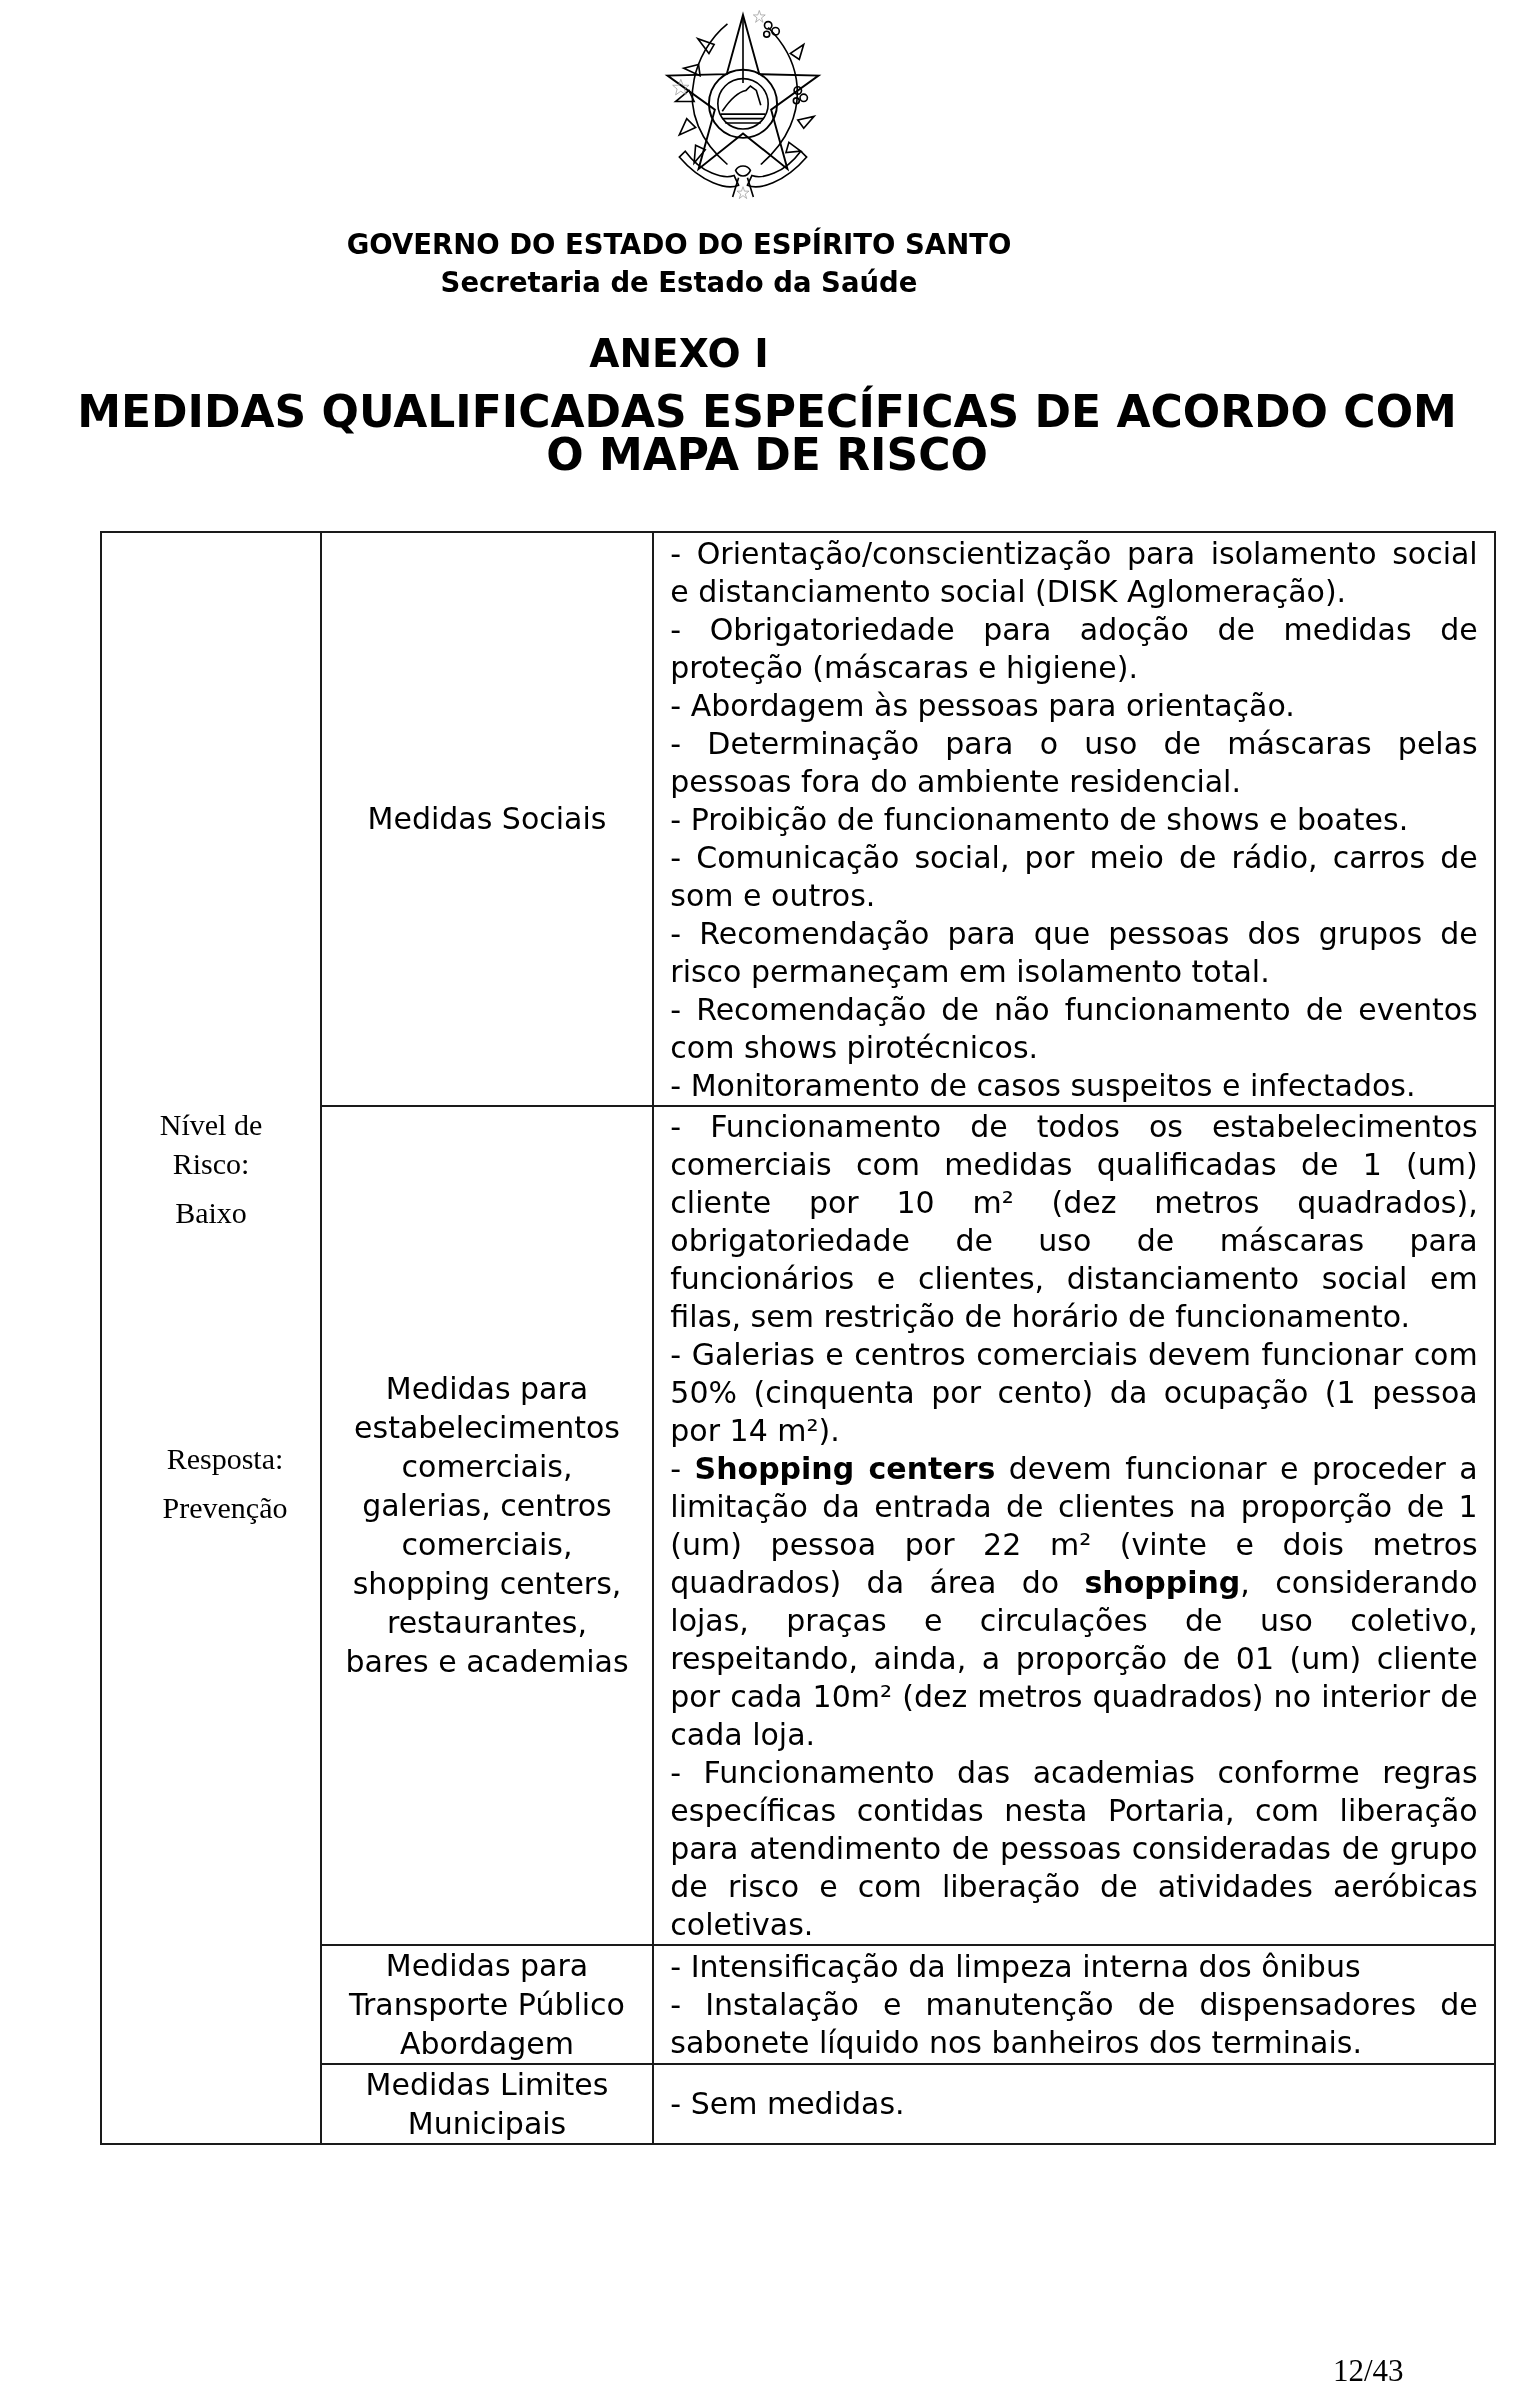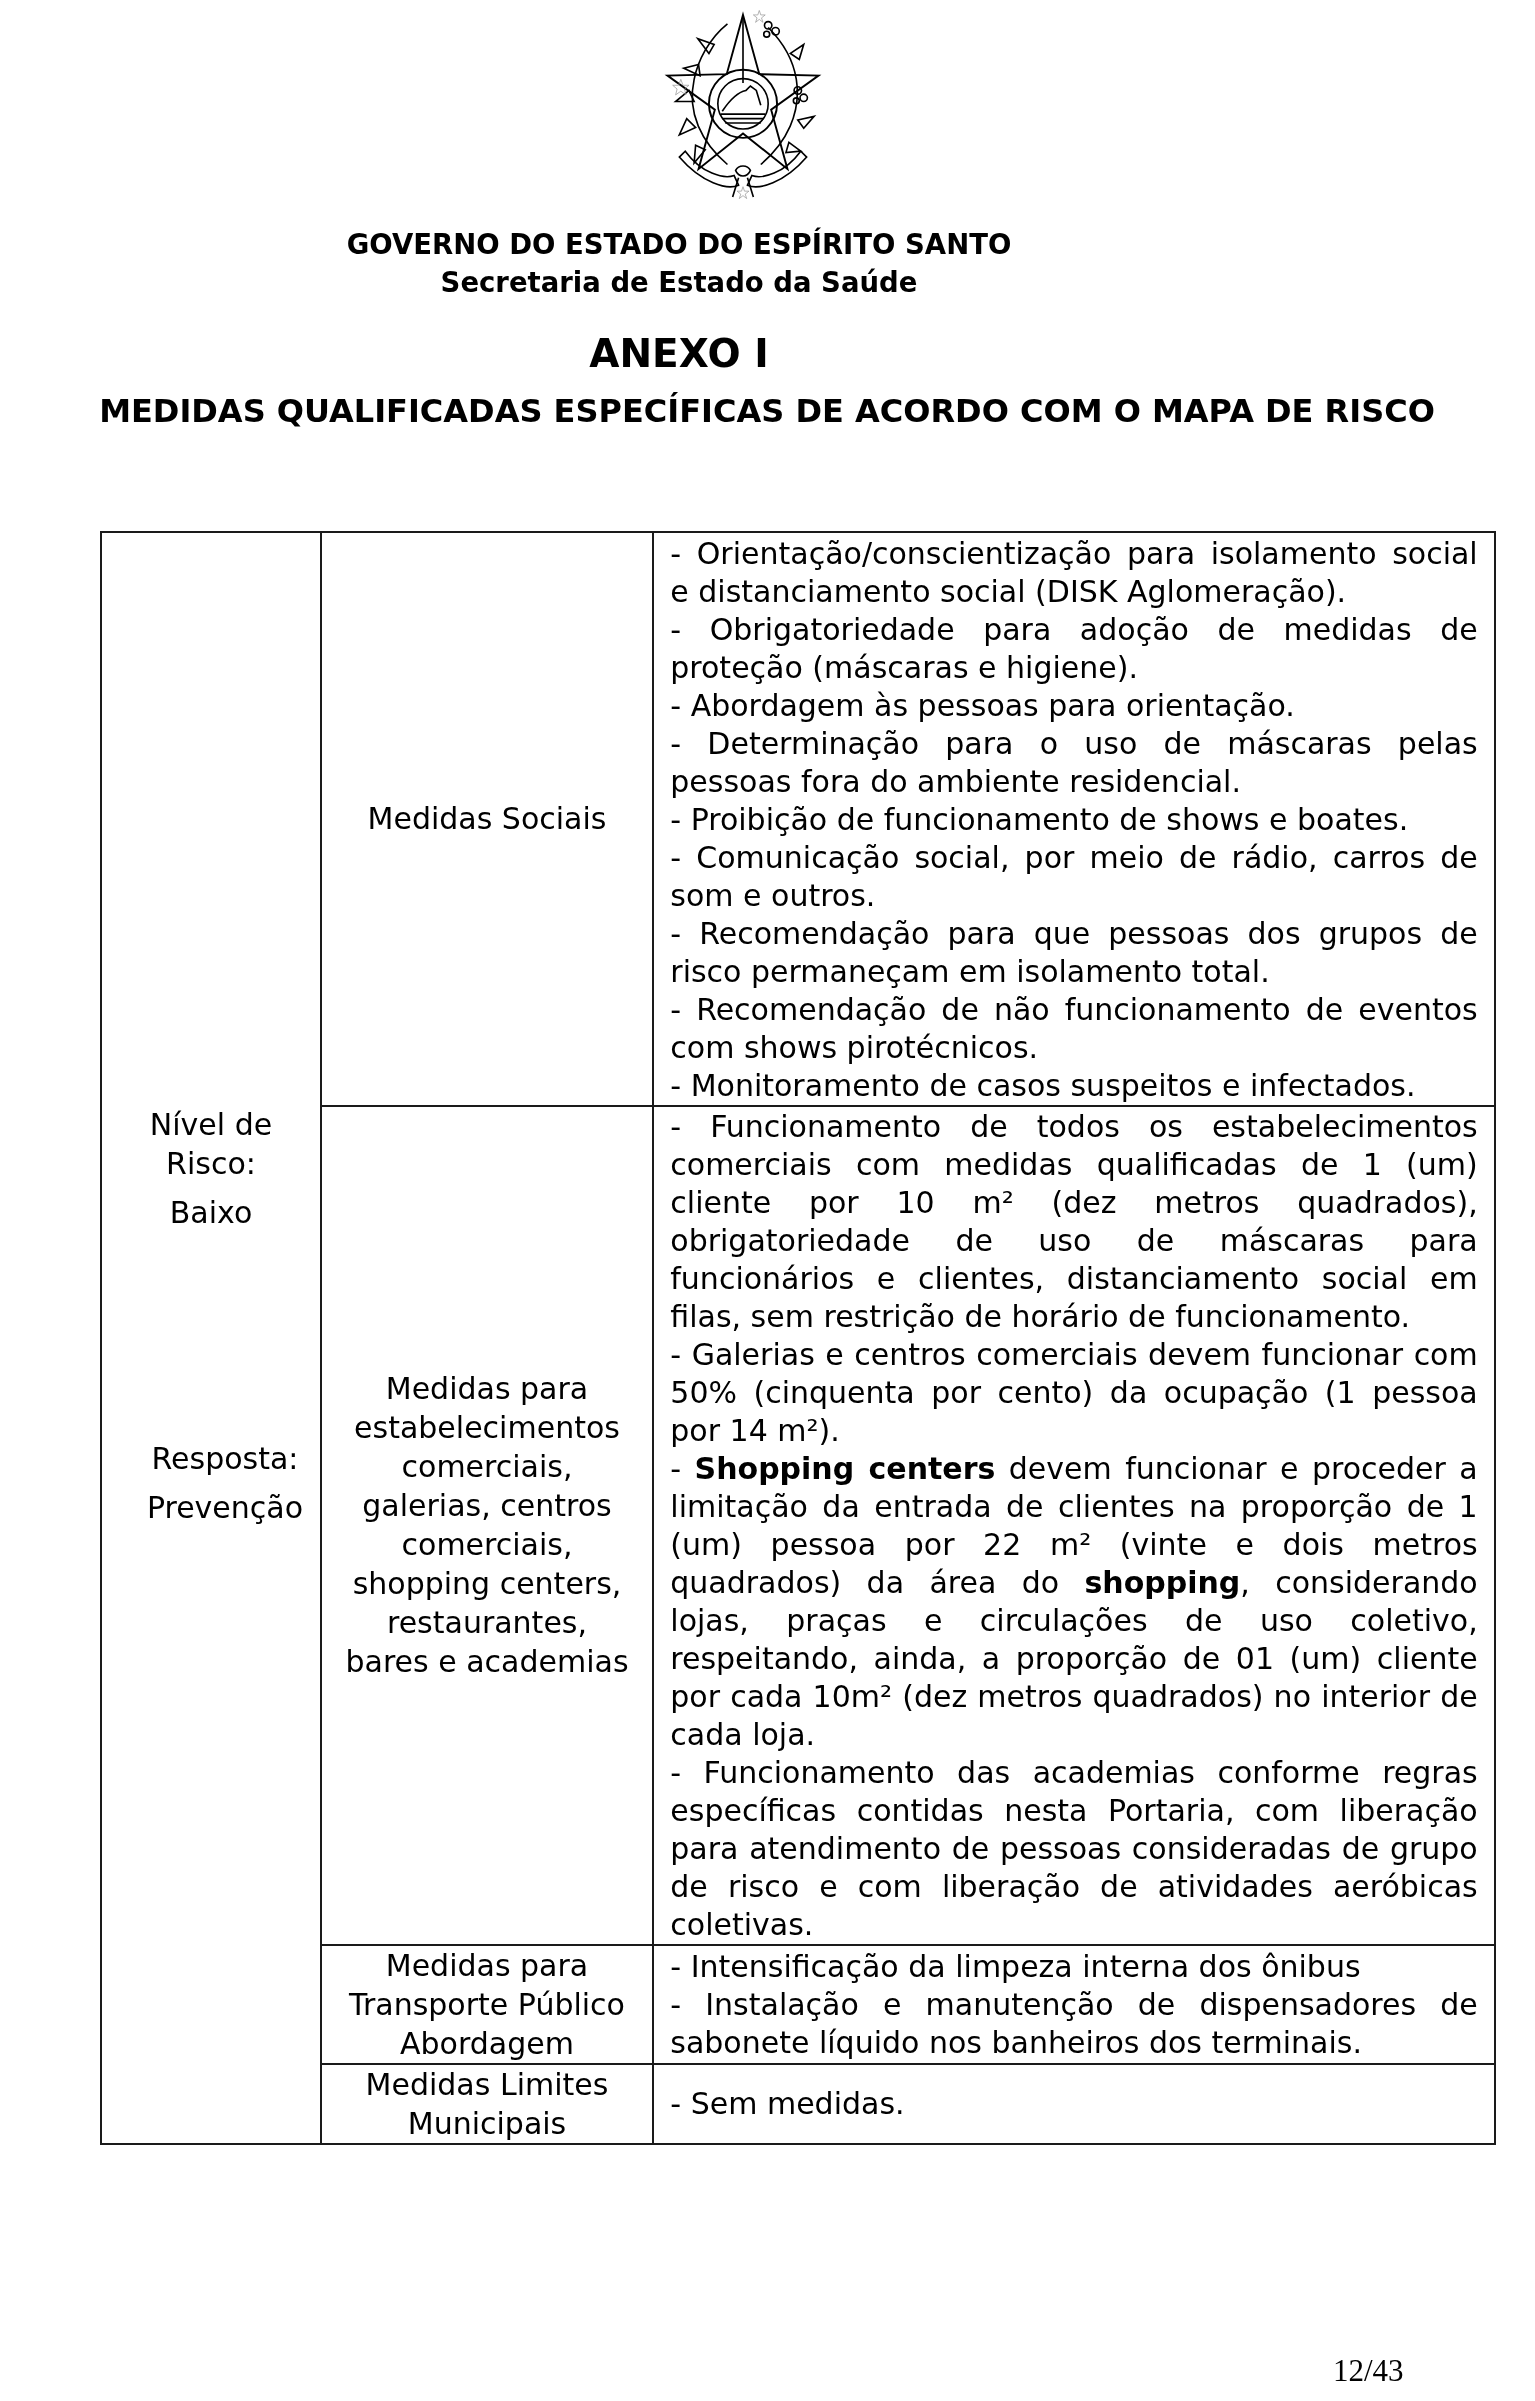--- a/index.html
+++ b/index.html
@@ -2,24 +2,24 @@
 <html style="font-size:12px"><head>
 <meta charset="utf-8">
 <style>
   html, body { margin: 0; padding: 0; background: #ffffff; }
   body { width: 1536px; height: 2401px; position: relative; overflow: hidden; color: #000; font-family: "DejaVu Sans", sans-serif; }
   .emblem { position: absolute; left: 657px; top: 9px; width: 172px; height: 194px; }
   .hdr { position: absolute; left: 0; width: 1358px; text-align: center; font-weight: bold; font-family: "DejaVu Sans", sans-serif; white-space: nowrap; }
   .gov { top: 226px; font-size: 27.5px; line-height: 36px; }
   .sec { top: 264px; font-size: 27.5px; line-height: 36px; }
   .anexo { top: 333px; font-size: 39px; line-height: 42px; }
-  .title { top: 390px; font-size: 32px; line-height: 43px; width: 1410px; left: 62px; white-space: normal; }
+  .title { top: 390px; font-size: 44px; line-height: 43px; width: 1410px; left: 62px; white-space: normal; }
   table.main { position: absolute; left: 100px; top: 531px; border-collapse: collapse; width: 1396px; table-layout: fixed; }
   table.main td { border: 2.2px solid #1a1a1a; padding: 0; vertical-align: middle; font-size: 30px; line-height: 38px; }
-  td.c1 { width: 218px; text-align: center; }
+  td.c1 { width: 218px; text-align: center; font-family: Liberation Serif, serif; }
   td.c2 { width: 330px; text-align: center; }
   td.c3 { padding: 1.5px 16.3px 0 16.3px !important; text-align: justify; vertical-align: top; }
   .lvl-block { position: relative; height: 1580px; }
   .lvl-top { position: absolute; left: 0; right: 0; top: 557px; text-align: center; }
   .lvl-bottom { position: absolute; left: 0; right: 0; top: 891px; text-align: center; margin-left: 28px; }
   .lvl-line { display: block; line-height: 39px; }
   .gap { height: 10.4px; }
   .c3 p { margin: 0; }
   .c3 b { font-weight: bold; }
   .page-num { position: absolute; left: 1333px; top: 2313px; font-size: 31px; line-height: 39px; font-family: Liberation Serif, serif; margin-top: 38px; }

